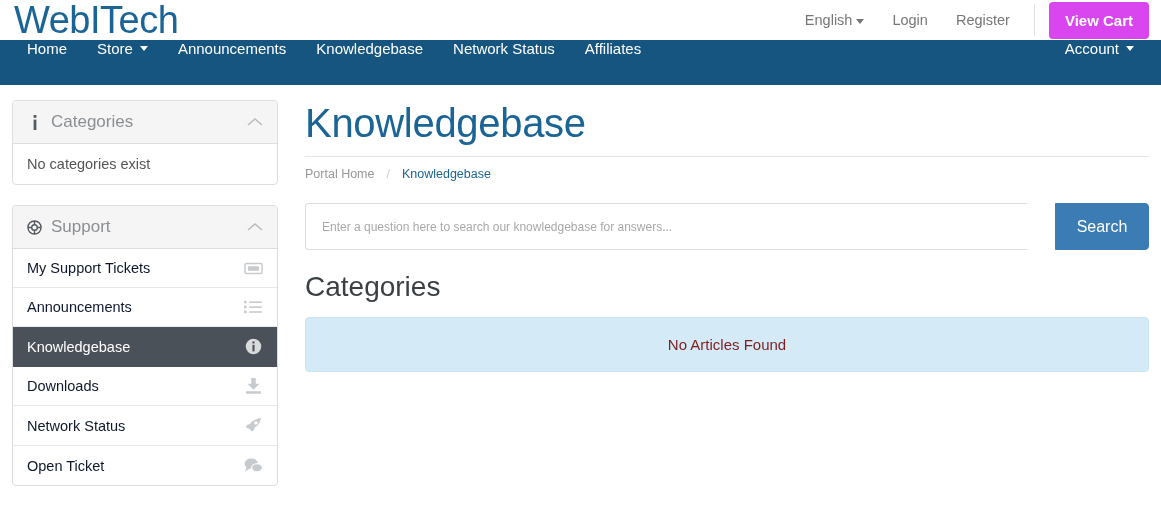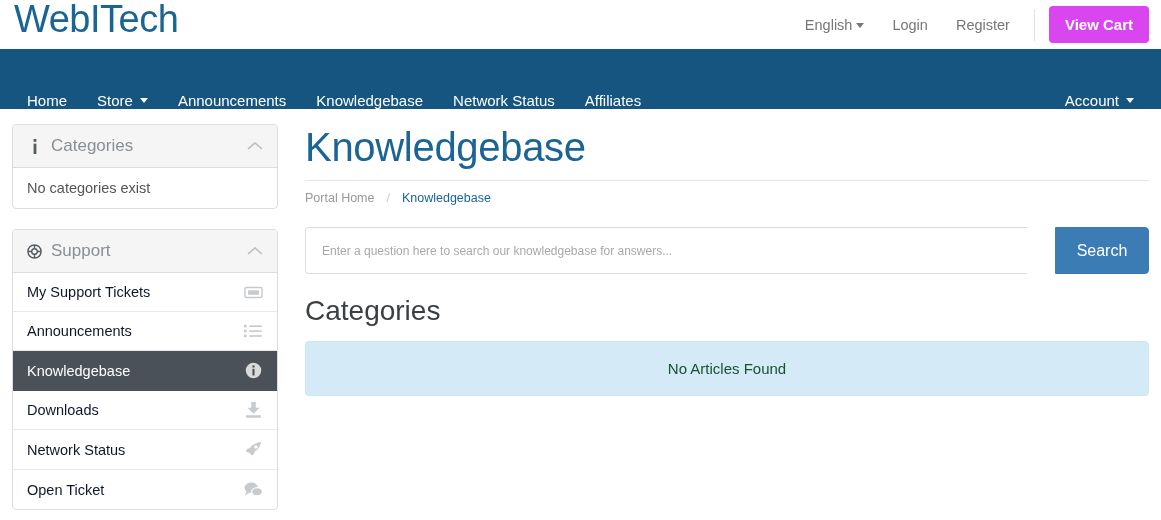--- a/index.html
+++ b/index.html
@@ -8,23 +8,24 @@
     width: 1161px; height: 520px;
     overflow: hidden;
     background: #ffffff;
     font-family: "Liberation Sans", sans-serif;
     color: #333333;
   }
 
   
   .top-header {
     position: relative;
-    height: 49px;
+    height: 40px;
     background: #ffffff;
     display: flex;
+    align-items: center;
     padding: 0 12px 0 12px;
   }
   .logo {
     font-size: 38px;
     font-weight: 300;
     color: #1a6496;
     letter-spacing: -0.5px;
     line-height: 1;
     margin-left: 2px;
     white-space: nowrap;
@@ -67,24 +68,24 @@
     border: none;
     border-radius: 4px;
     padding: 10px 16px;
     cursor: pointer;
     font-family: "Liberation Sans", sans-serif;
     white-space: nowrap;
   }
 
   
   .navbar {
-    height: 60px;
+    height: 45px;
     background: #15557f;
     display: flex;
-    align-items: flex-end;
+    align-items: flex-start;
     padding: 0 12px;
   }
   .nav-left, .nav-right { display: flex; align-items: stretch; }
   .nav-right { margin-left: auto; }
   .nav-item {
     color: #ffffff;
     font-size: 15px;
     text-decoration: none;
     display: flex;
     align-items: center;
@@ -239,21 +240,21 @@
     font-size: 28px;
     font-weight: 400;
     color: #3a3f44;
     margin: 0 0 14px 0;
     line-height: 1.1;
   }
   .alert-info {
     background: #d4ebf7;
     border: 1px solid #cbe5f3;
     border-radius: 4px;
-    color: #14532d;
+    color: #7f1d1d;
     font-size: 15px;
     text-align: center;
     padding: 18px 26px;
   }
   svg { display: block; }
 </style>
 </head>
 <body>
 
 <div class="top-header">

